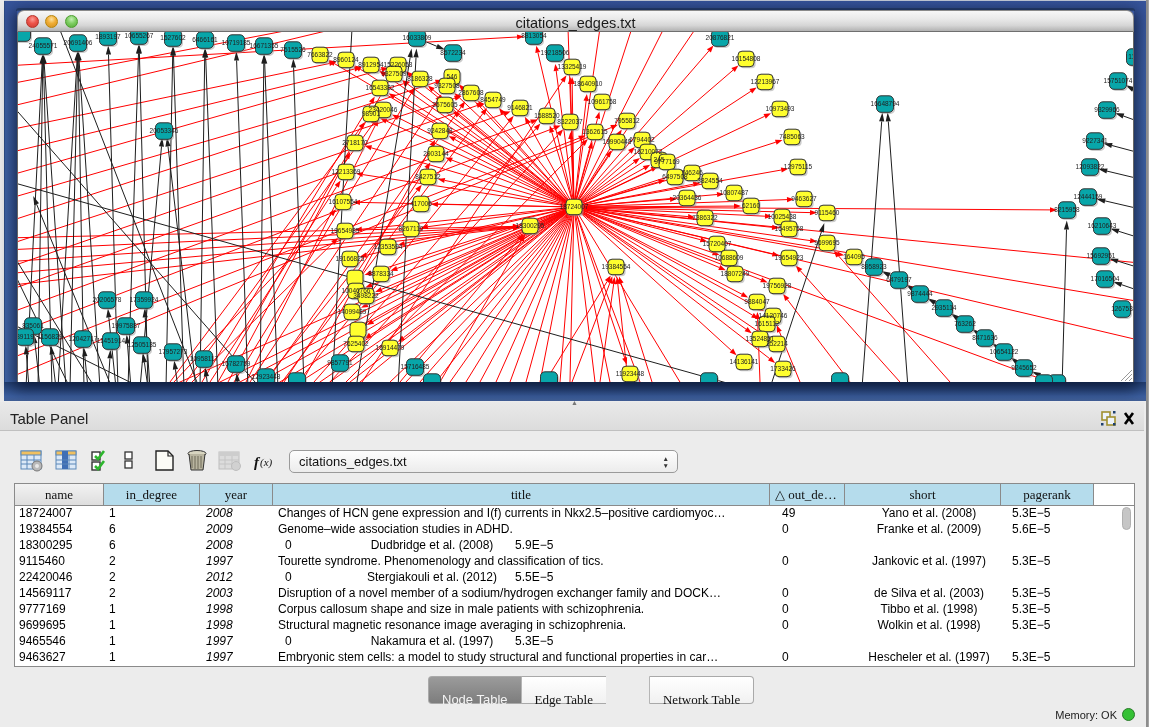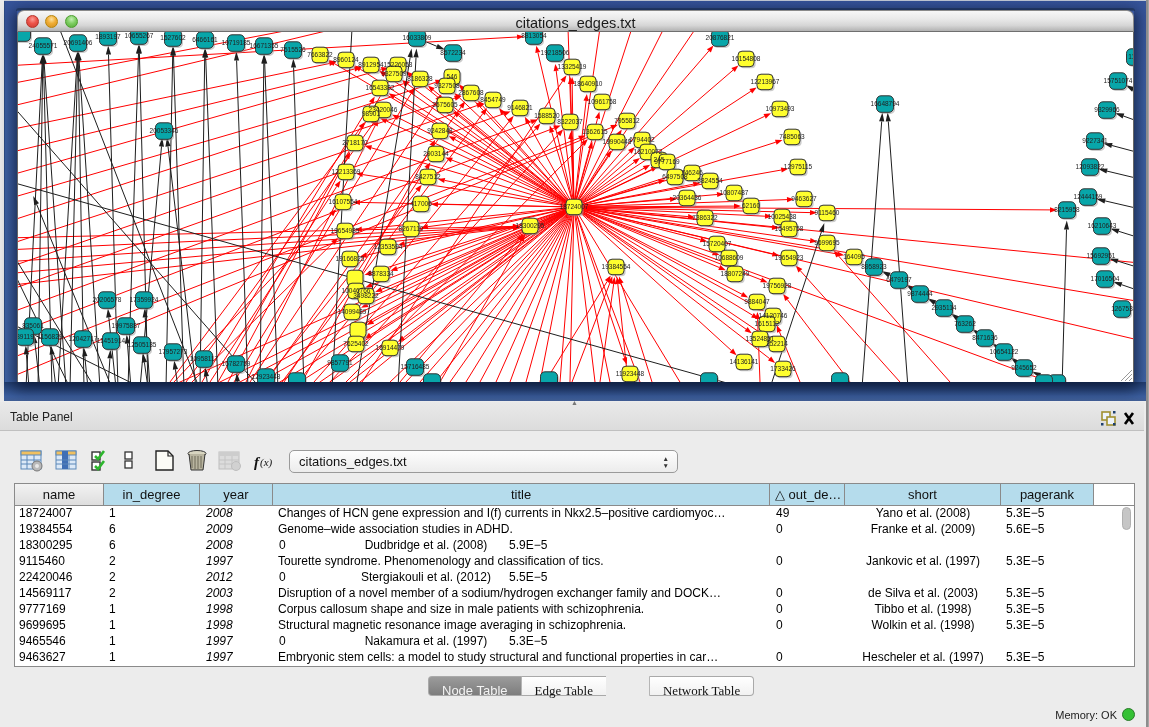--- a/index.html
+++ b/index.html
@@ -14,42 +14,42 @@
 .tl { position:absolute; top:4.5px; width:13px; height:13px; border-radius:50%; }
 .tl.r { left:8.5px; background:radial-gradient(circle at 50% 30%, #fb9d96 0%, #ee544a 45%, #c93a32 100%); border:1px solid #b73229; }
 .tl.y { left:28px; background:radial-gradient(circle at 50% 30%, #fde2a0 0%, #f0ad35 45%, #d18f1f 100%); border:1px solid #b8860b; }
 .tl.g { left:47.5px; background:radial-gradient(circle at 50% 30%, #c3efb4 0%, #7fce63 45%, #52a835 100%); border:1px solid #4d9e2f; }
 .canvas { position:absolute; left:0; top:22px; width:1117px; height:350px; background:#fff; overflow:hidden; border-left:1px solid #666; border-right:1px solid #666; }
 .shadowband { position:absolute; left:4px; top:382px; width:1142px; height:19px;
   background:linear-gradient(#223e70, #3c5f9f 75%, #426097 100%); }
 .tablepanel { position:absolute; left:0; top:401px; width:1144px; height:326px; background:#ececec; }
 .tphead { position:absolute; left:0; top:1px; width:100%; height:29px;
   background:linear-gradient(#e9e9e9,#dcdcdc); border-bottom:1px solid #c0c0c0; }
-.tphead .t { position:absolute; left:10px; top:8px; font-size:12px; color:#222; }
+.tphead .t { position:absolute; left:10px; top:8px; font-size:15px; color:#222; }
 .combo { position:absolute; left:289px; top:450px; width:389px; height:23px; border:1px solid #9a9a9a; border-radius:5px;
   background:linear-gradient(#fdfdfd,#ececec); font-size:13px; color:#111; line-height:21px; padding-left:9px; }
 .combo .ud { position:absolute; right:8px; top:4px; font-size:6.5px; color:#333; line-height:7px; }
 .table { position:absolute; left:14px; top:483px; width:1121px; height:184px; border:1px solid #8a8a8a; background:#fff; overflow:hidden; }
-.th { display:flex; height:22px; border-bottom:1px solid #8a8a8a; font-size:13px; color:#111; }
+.th { display:flex; height:22px; border-bottom:1px solid #8a8a8a; font-size:13px; color:#111;font-family:Liberation Serif, serif; }
 .th > div { background:#b5dcec; border-right:1px solid #8a8a8a; text-align:center; line-height:21px; overflow:hidden; white-space:nowrap; }
 .th > div:first-child { background:linear-gradient(#f2f2f2,#dedede); }
 .tr { display:flex; height:16px; font-size:12px; color:#000; background:#fff; }
 .tr > div { overflow:hidden; white-space:nowrap; }
 .c0 { width:89px; padding-left:4px; }
 .c1 { width:96px; padding-left:5px; }
 .c2 { width:73px; padding-left:6px;font-style:italic; }
 .c3 { width:497px; padding-left:5px; }
-.c4 { width:75px; padding-left:6px; }
+.c4 { width:75px; padding-left:6px;margin-left:6px; }
 .c5 { width:156px; text-align:center; }
 .c6 { width:93px; padding-left:5px; }
 .tbody { }
 .scroll { }
 .thumb { position:absolute; width:9px; height:23px; background:#c6c6c6; border:1px solid #b0b0b0; border-radius:5px; }
 .tabs { position:absolute; left:428px; top:676px; height:20px; display:flex;  }
-.seg { height:20px; line-height:19px; font-size:13px; padding:4px 13px; background:linear-gradient(#fff,#f1f1f1); color:#111; border-top:1px solid #a9a9a9; border-bottom:1px solid #a9a9a9; }
+.seg { height:20px; line-height:19px; font-size:13px; padding:13px 13px; background:linear-gradient(#fff,#f1f1f1); color:#111; border-top:1px solid #a9a9a9; border-bottom:1px solid #a9a9a9; }
 .seg.first { border-radius:4px 0 0 4px; border-left:1px solid #a9a9a9; }
 .seg.last { border-radius:0 4px 4px 0; border-right:1px solid #a9a9a9;margin-left:43px; }
 .seg.sel { background:linear-gradient(#9b9b9b,#7d7d7d); color:#f4f4f4; }
 .seg + .seg { border-left:1px solid #b5b5b5;font-family:Liberation Serif, serif; }
 .status { position:absolute; right:32px; top:709px; font-size:11px; color:#222; }
 .dot { position:absolute; right:14px; top:708px; width:13px; height:13px; border-radius:50%; background:#35c135; border:1px solid #2a7a2a; }
 </style></head><body>
 <div class="page">
   <div class="desktop"></div>
   <div style="position:absolute;left:4px;top:0;width:1142px;height:1px;background:#c6cdd9"></div>

